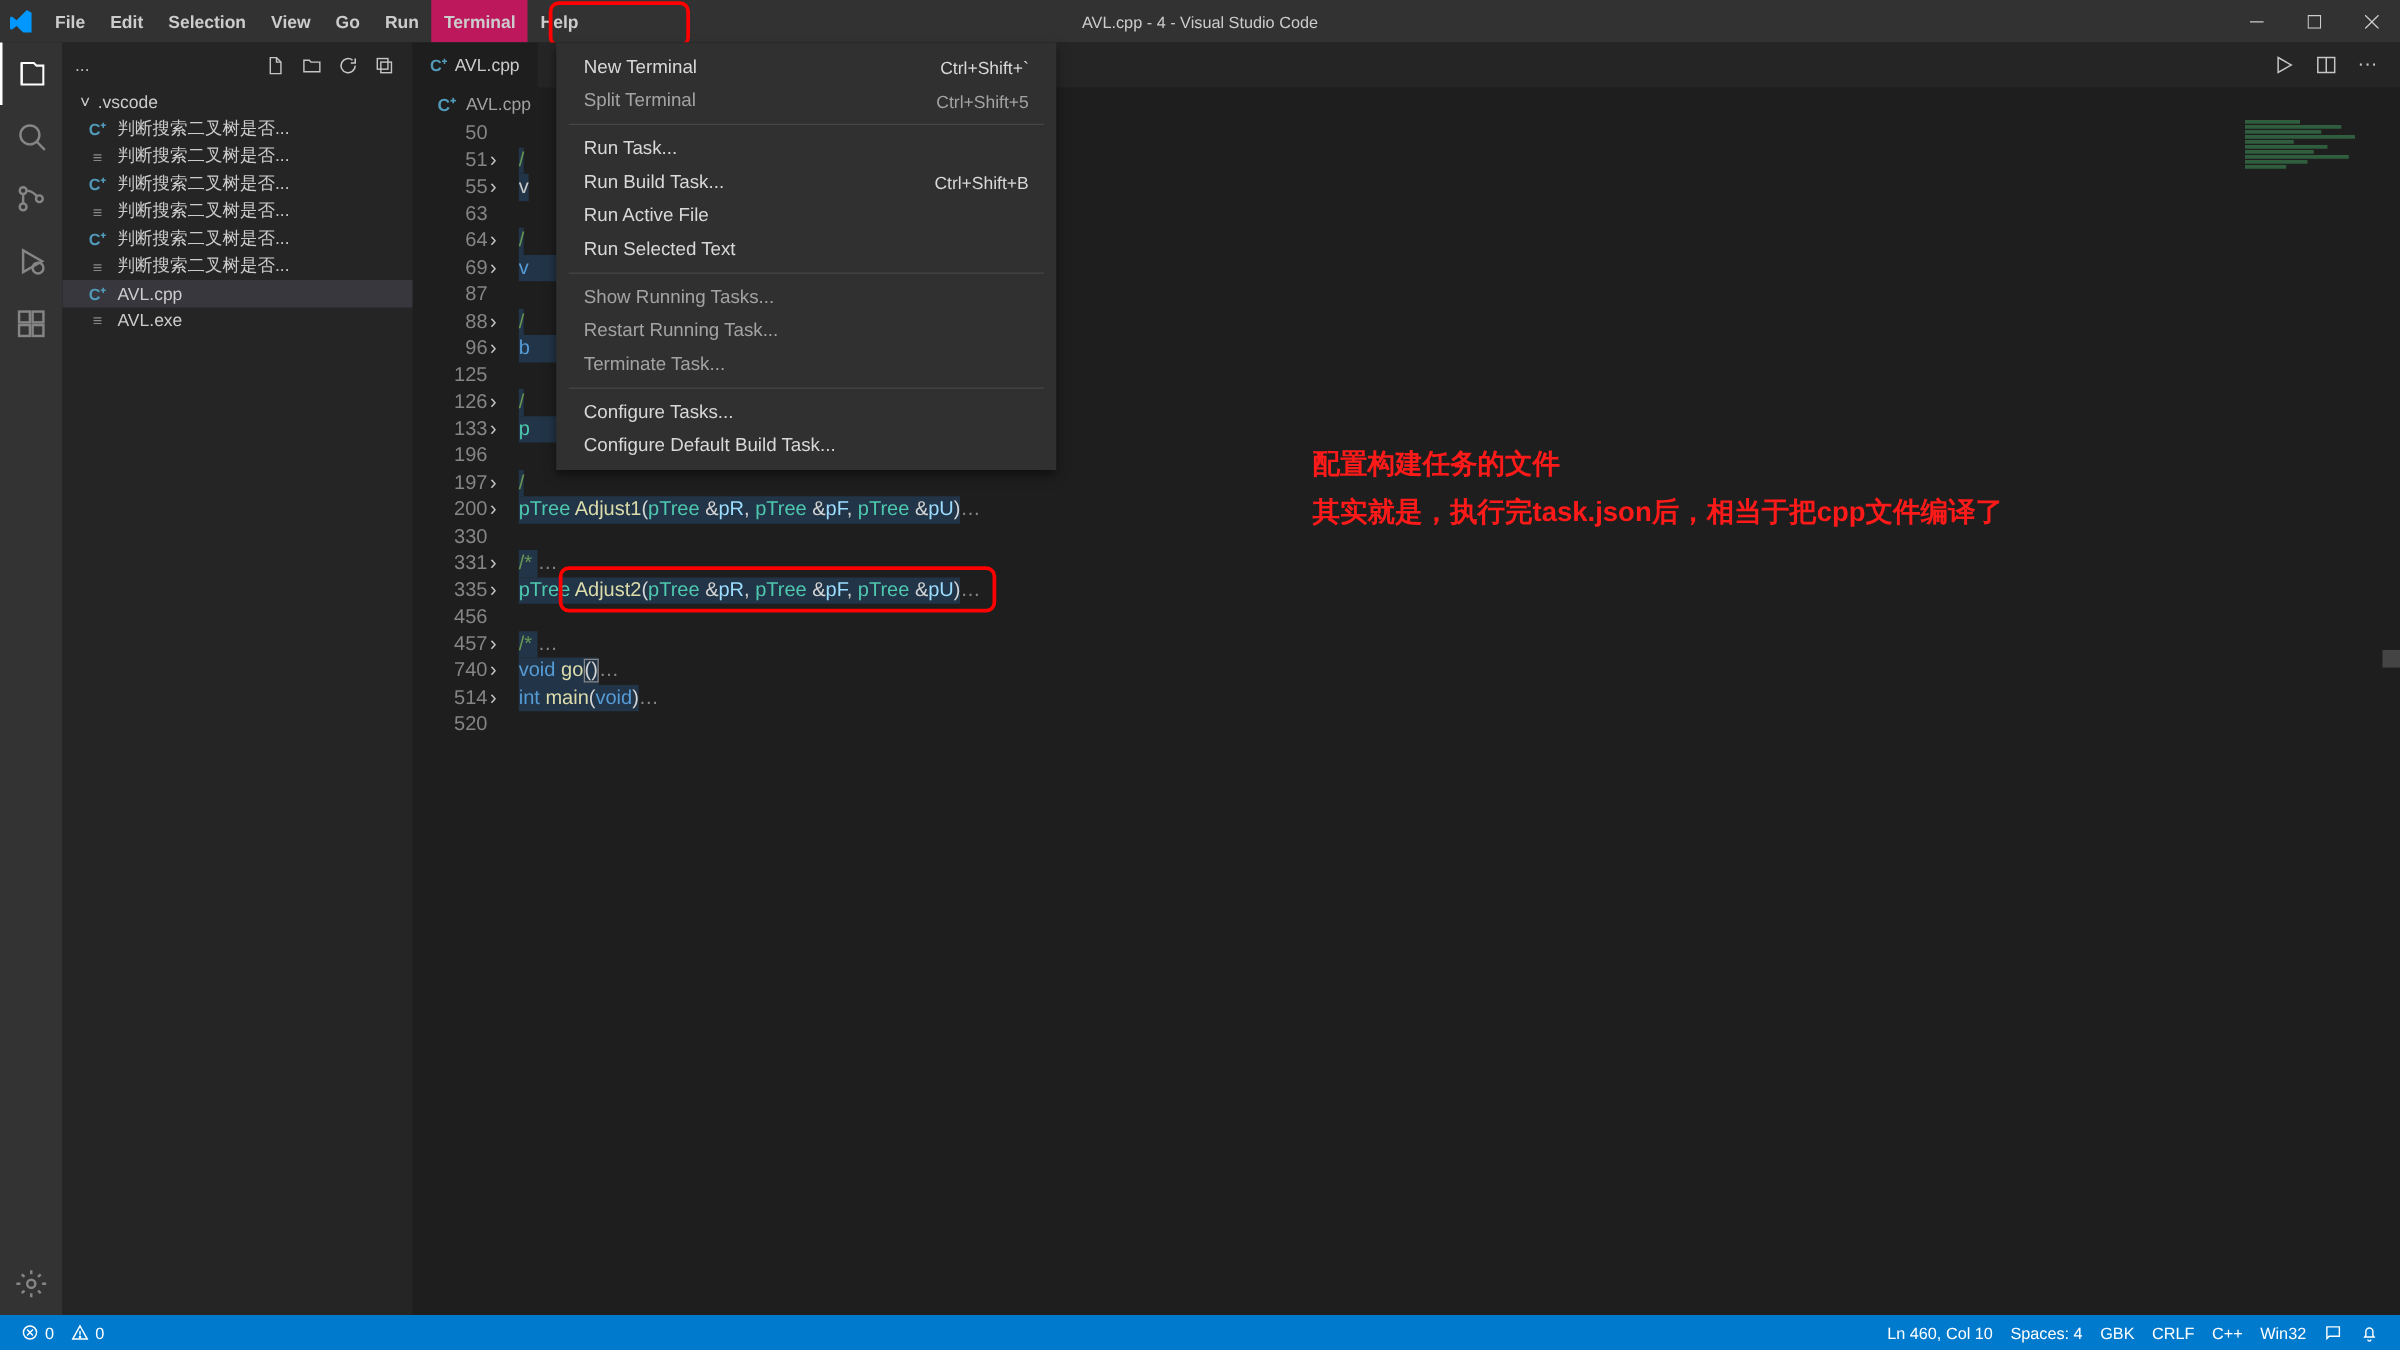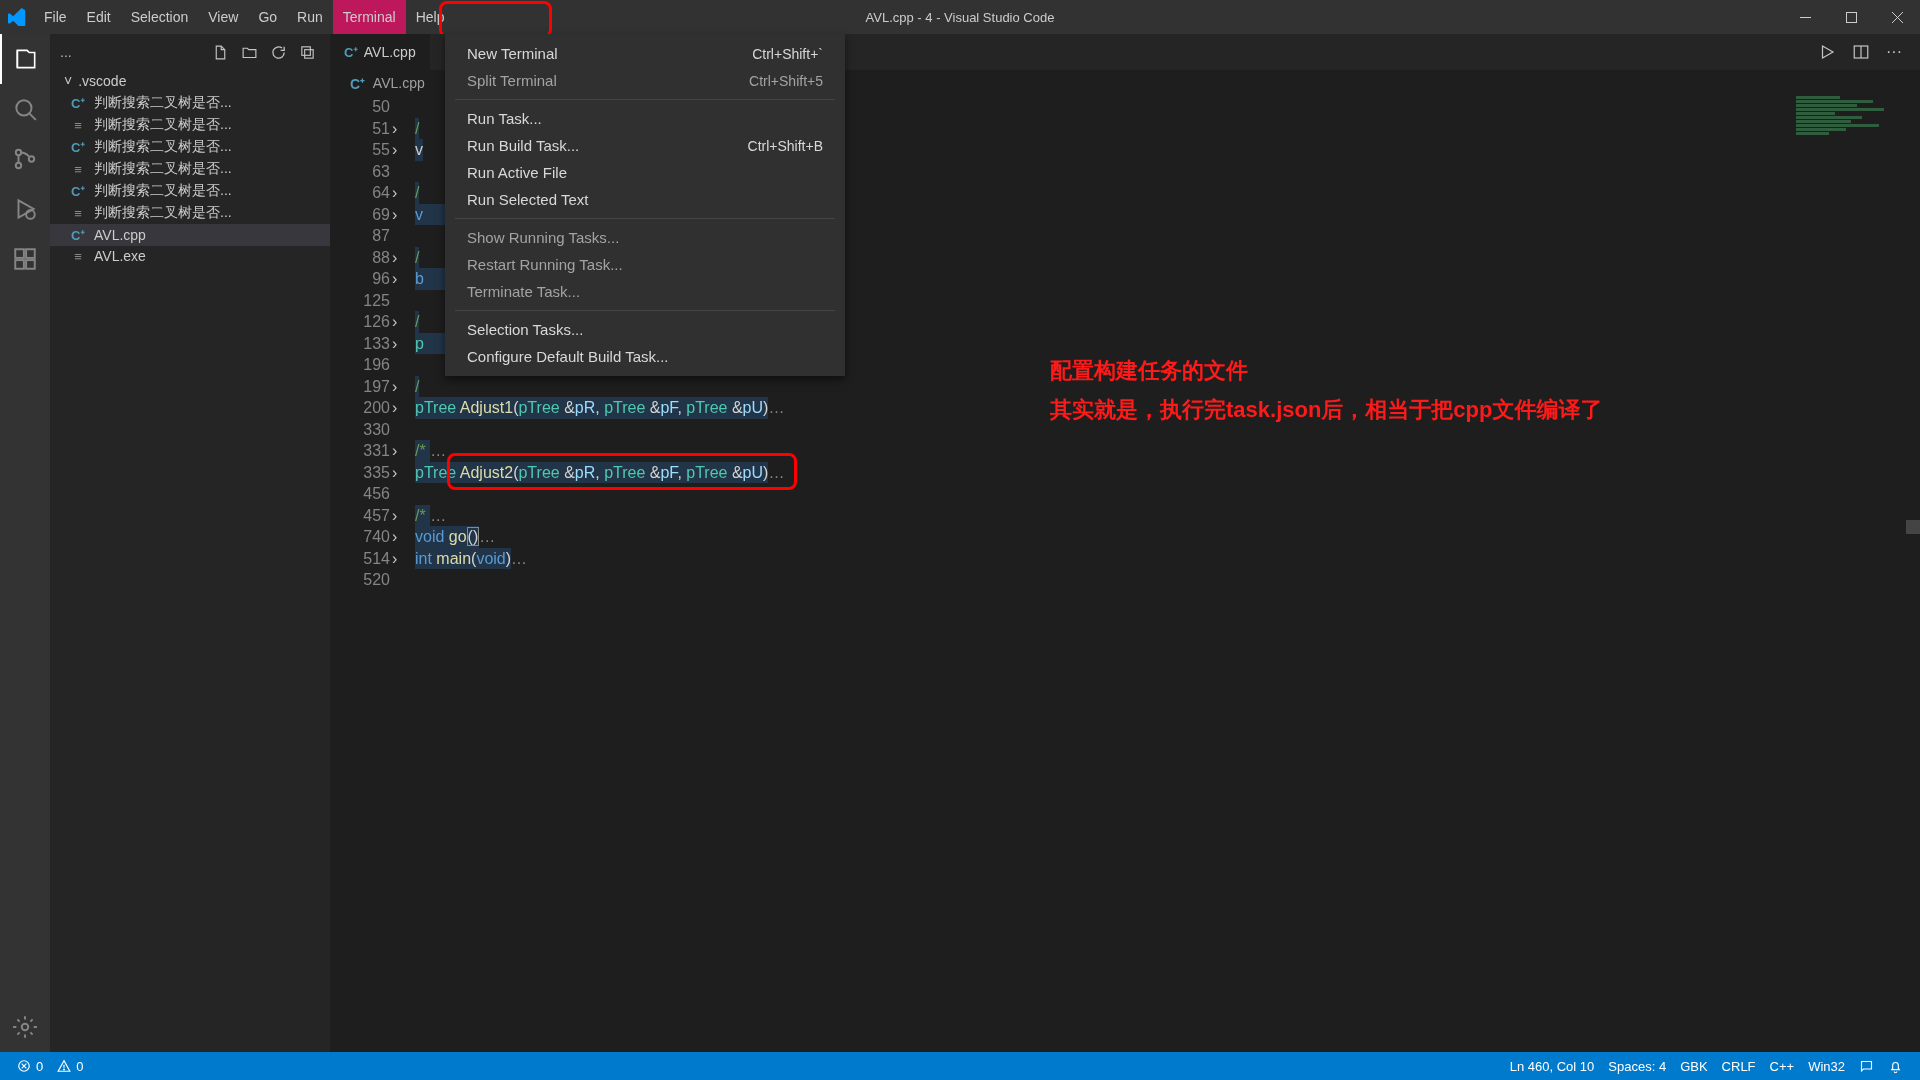--- a/index.html
+++ b/index.html
@@ -2,21 +2,21 @@
 <html><head>
 <meta charset="utf-8">
 <style>
 * { margin: 0; padding: 0; box-sizing: border-box; font-family: "Segoe UI", sans-serif; }
 body { background: #1e1e1e; color: #cccccc; width: 1920px; height: 1080px; overflow: hidden; position: relative; }
 
 
 .titlebar { height: 34px; background: #323233; display: flex; align-items: center; position: relative; }
 .titlebar .logo { width: 34px; display: flex; align-items:center; justify-content:center; }
 .titlebar .menus { display:flex; align-items:center; height:100%; }
-.titlebar .menu-item { padding: 16px 10px; height:100%; display:flex; align-items:center; font-size:14px; cursor:default; }
+.titlebar .menu-item { padding: 16px 10px; height:100%; display:flex; align-items:center; font-size:14px; cursor:default;font-weight:bold; }
 .titlebar .menu-item.active { background:#be185d; }
 .titlebar .title { position:absolute; left:50%; transform:translateX(-50%); font-size:13px; color:#cccccc; }
 .titlebar .win-controls { margin-left:auto; display:flex; }
 .titlebar .win-btn { width:46px; height:34px; display:flex; align-items:center; justify-content:center; color:#cccccc; }
 .red-rect { border: 3px solid #ff0000; border-radius: 8px; position:absolute; pointer-events:none; }
 
 
 .activitybar { position:absolute; top:34px; bottom:28px; left:0; width:50px; background:#333333; display:flex; flex-direction:column; align-items:center; }
 .activitybar .act-item { width:50px; height:50px; display:flex; align-items:center; justify-content:center; color:#858585; }
 .activitybar .act-item.active { color:#ffffff; border-left:2px solid #ffffff; }
@@ -385,21 +385,21 @@
       <span>Show Running Tasks...</span>
     </div>
     <div class="dd-item disabled">
       <span>Restart Running Task...</span>
     </div>
     <div class="dd-item disabled">
       <span>Terminate Task...</span>
     </div>
     <div class="sep"></div>
     <div class="dd-item">
-      <span>Selection Tasks...</span>
+      <span>Configure Tasks...</span>
     </div>
     <div class="dd-item">
       <span>Configure Default Build Task...</span>
     </div>
   </div>
 
 <div class="red-rect" style="top:453px; left:447px; width:350px; height:37px;"></div>
 
 <div id="annots">
     <div class="annot" style="top: 356px; left: 1050px;">配置构建任务的文件</div>

